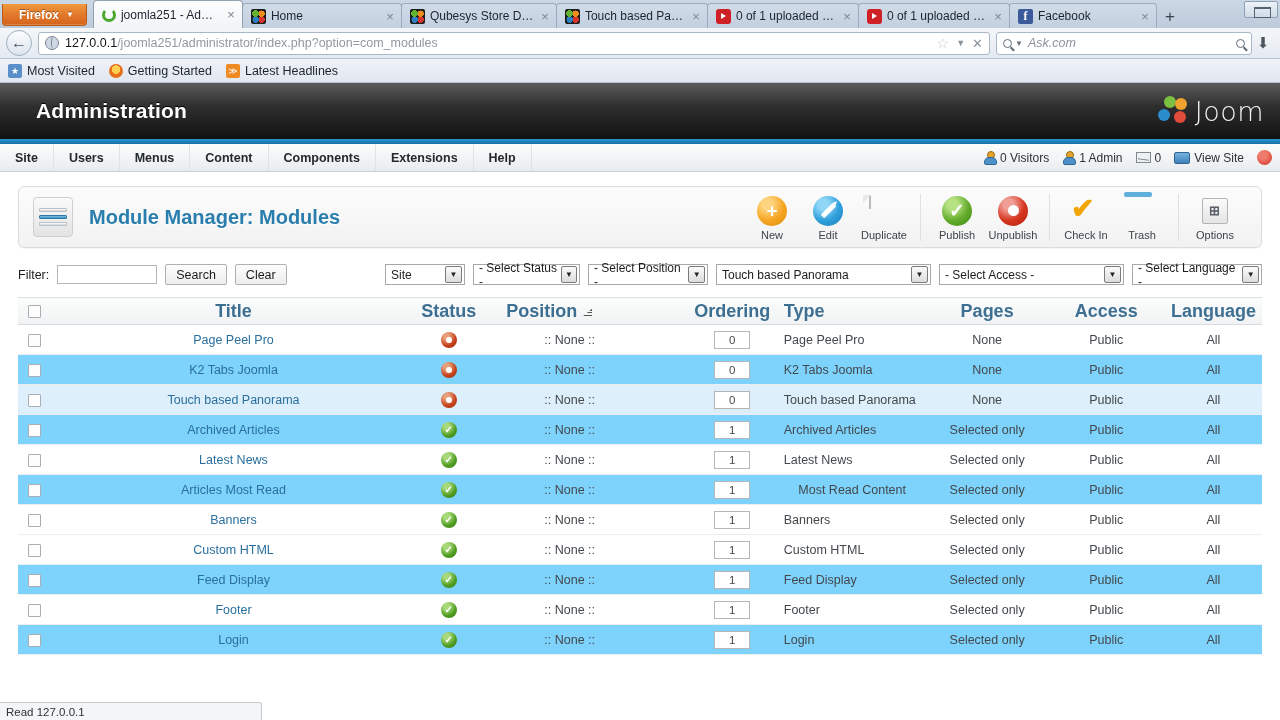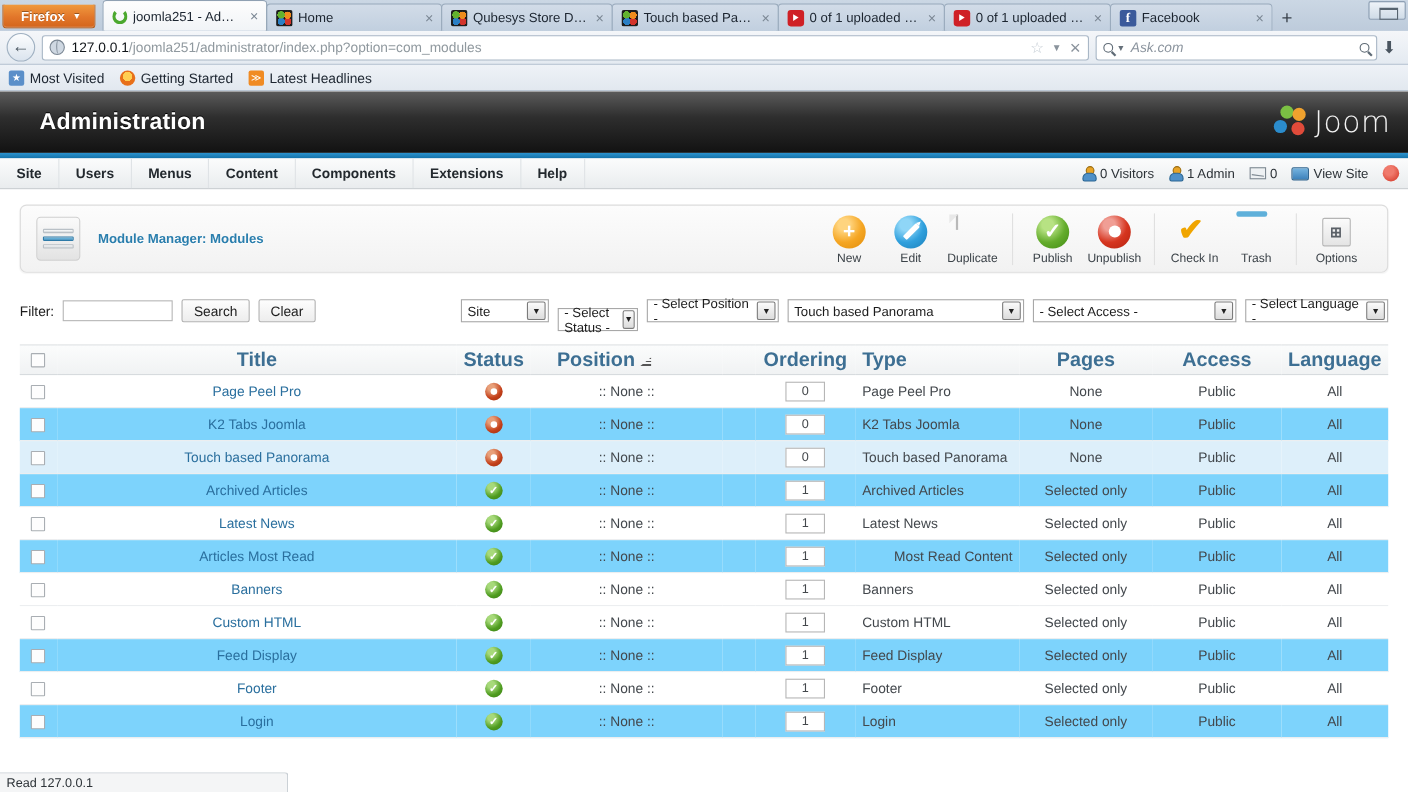--- a/index.html
+++ b/index.html
@@ -264,21 +264,21 @@
   .pagetitle-ico {
     width: 40px; height: 40px; border-radius: 4px;
     background: linear-gradient(to bottom,#fafafa,#e3e3e3);
     border: 1px solid #cfcfcf;
     display: flex; flex-direction: column; justify-content: center; gap: 3px;
     padding: 4px 5px;
   }
   .pagetitle-ico span { display:block; height:4px; border-radius:1px; background: linear-gradient(to bottom,#ffffff,#cfd4d8); border:1px solid #b9c0c6;}
   .pagetitle-ico span:nth-child(2){ background: linear-gradient(to bottom,#7fc2e4,#3a8fc0); border-color:#2e7aa8; }
   .pagetitle {
-    font-size: 12px; font-weight: bold; color: #2a7ead;
+    font-size: 20px; font-weight: bold; color: #2a7ead;
     text-shadow: 0 1px 0 #fff;
   }
   .tb-right { display: flex; align-items: stretch; }
   .tb-group { display: flex; align-items: flex-start; padding: 0 8px; border-right: 1px solid #e0e0e0; }
   .tb-group:last-child { border-right: none; }
   .tb-btn {
     width: 56px; display: flex; flex-direction: column; align-items: center; gap: 3px;
     font-size: 11px; color: #3c4349; padding-top: 2px;
   }
   .tb-ico { width: 30px; height: 30px; position: relative; }
@@ -599,21 +599,21 @@
       <span class="filter-label">Filter:</span>
       <span class="txtinput"></span>
       <span class="btn">Search</span>
       <span class="btn">Clear</span>
       <span class="filter-spacer"></span>
       <span id="selects-host" style="display:flex;align-items:center;gap:8px;">
           <div class="selectwrap" style="width: 80px;">
             <span>Site</span>
             <span class="arrowbox">▼</span>
           </div>
-          <div class="selectwrap" style="width: 73px; margin-top: 16px;">
+          <div class="selectwrap" style="width: 107px;">
             <span>- Select Status -</span>
             <span class="arrowbox">▼</span>
           </div>
           <div class="selectwrap" style="width: 120px;">
             <span>- Select Position -</span>
             <span class="arrowbox">▼</span>
           </div>
           <div class="selectwrap" style="width: 215px;">
             <span>Touch based Panorama</span>
             <span class="arrowbox">▼</span>
@@ -706,21 +706,21 @@
               <td>Public</td>
               <td>All</td>
             </tr>
             <tr class="even">
               <td><span class="cbox"></span></td>
               <td class="c-title"><a href="#">Articles Most Read</a></td>
               <td><span class="dot pub">✓</span></td>
               <td class="c-pos">:: None ::</td>
               <td></td>
               <td><span class="ordinput">1</span></td>
-              <td style="text-align:right;">Most Read Content</td>
+              <td style="text-align:center;">Most Read Content</td>
               <td>Selected only</td>
               <td>Public</td>
               <td>All</td>
             </tr>
             <tr class="odd">
               <td><span class="cbox"></span></td>
               <td class="c-title"><a href="#">Banners</a></td>
               <td><span class="dot pub">✓</span></td>
               <td class="c-pos">:: None ::</td>
               <td></td>

